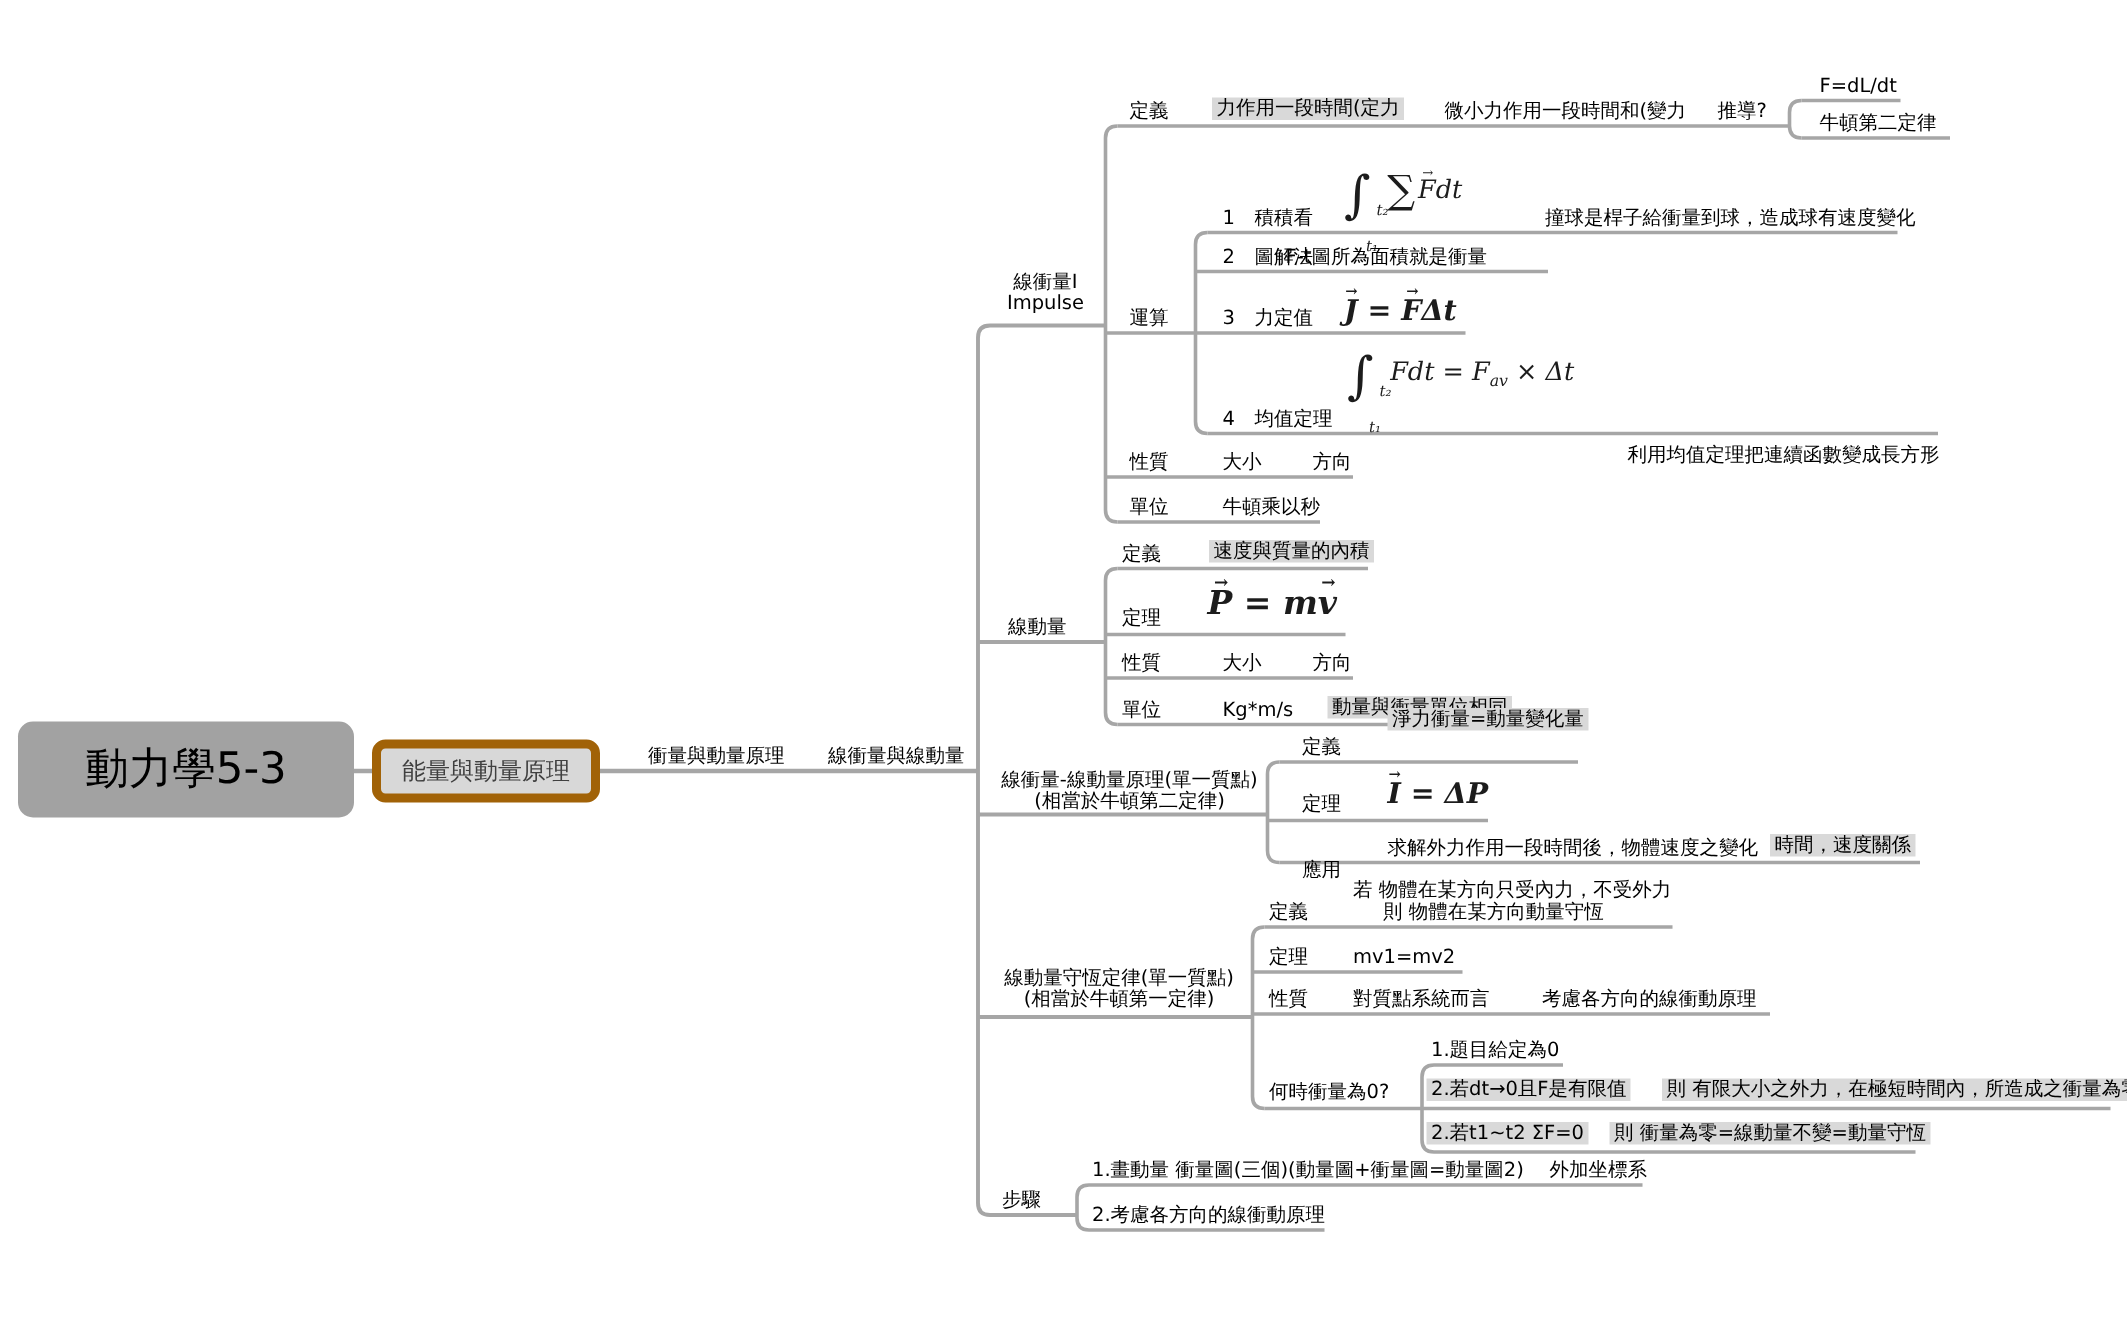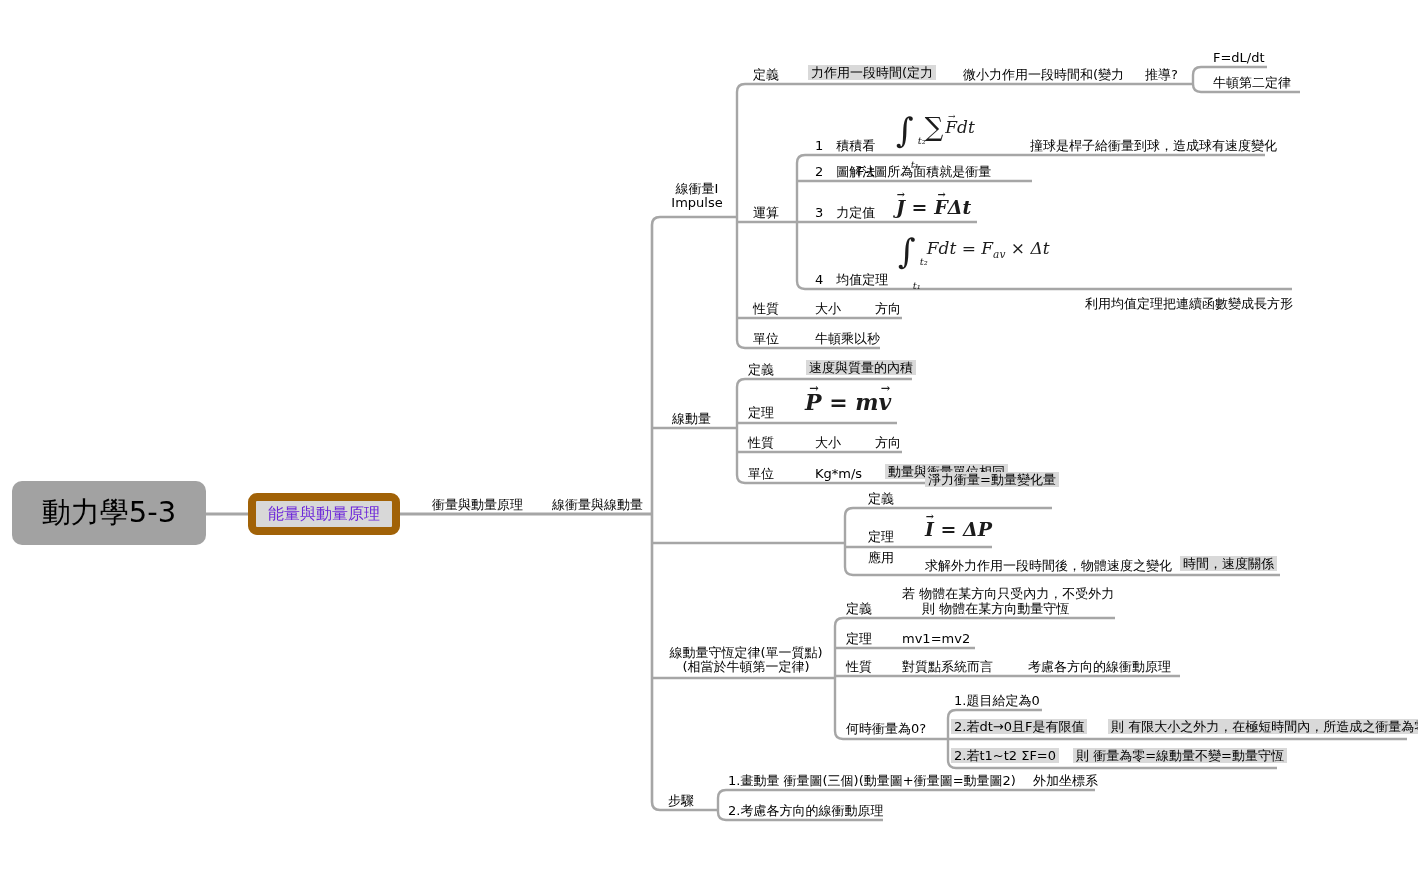--- a/index.html
+++ b/index.html
@@ -8,26 +8,26 @@
     font-family:"DejaVu Sans","Liberation Sans",sans-serif;color:#111;
   }
   #links{position:absolute;left:0;top:0;}
   .lbl{position:absolute;font-size:13px;line-height:15px;white-space:nowrap;color:#000000;}
   .hl{background:#d9d9d9;padding:0 3px;}
   .center{text-align:center;}
   .two-line div{line-height:14px;}
   .gap{margin-left:13px;}
   .node{position:absolute;display:flex;align-items:center;justify-content:center;box-sizing:border-box;}
   .root-node{
-    left:12px;top:481px;width:194px;height:64px;background:#a2a2a2;border-radius:10px;
+    left:12px;top:481px;width:224px;height:64px;background:#a2a2a2;border-radius:10px;
     font-size:29px;color:#000;
   }
   .sub-node{
-    left:248px;top:493px;width:152px;height:42px;background:#d8d8d8;border:8px solid #a16207;
-    border-radius:9px;font-size:16px;color:#6d28d9;
+    left:248px;top:493px;width:152px;height:42px;background:#d8d8d8;border:6px solid #a16207;
+    border-radius:9px;font-size:16px;color:#404040;
   }
   
   .formula{position:absolute;font-family:"DejaVu Serif","Liberation Serif",serif;font-style:italic;color:#1c1c1c;white-space:nowrap;}
   .f-base17{font-size:17px;}
   .f-bold19{font-size:19px;font-weight:bold;}
   .f-bold21{font-size:22px;font-weight:bold;}
   .big-int{font-size:34px;font-style:italic;line-height:1;vertical-align:-9px;}
   .bnd{display:inline-flex;flex-direction:column;justify-content:space-between;height:34px;font-size:10px;line-height:1;vertical-align:-11px;margin-right:3px;}
   .bnd span:first-child{transform:translateX(4px);}
   .bnd span:last-child{transform:translateX(-3px);}
@@ -122,25 +122,29 @@
   <div class="lbl hl" style="left:762px;top:360px;margin-left:44px;">速度與質量的內積</div>
   <div class="lbl" style="left:748px;top:405px;">定理</div>
   <div class="formula f-bold21" style="left:805px;top:389px;"><span class="vec">P</span> = m<span class="vec">v</span></div>
   <div class="lbl" style="left:748px;top:435px;">性質</div>
   <div class="lbl" style="left:815px;top:435px;">大小</div>
   <div class="lbl" style="left:875px;top:435px;">方向</div>
   <div class="lbl" style="left:748px;top:466px;">單位</div>
   <div class="lbl" style="left:815px;top:466px;">Kg*m/s</div>
   <div class="lbl hl" style="left:885px;top:464px;">動量與衝量單位相同</div>
 
+  <div class="lbl center two-line" style="left:658px;top:514px;width:190px;">
+    <div>線衝量-線動量原理(單一質點)</div>
+    <div>(相當於牛頓第二定律)</div>
+  </div>
   <div class="lbl" style="left:868px;top:491px;">定義</div>
   <div class="lbl hl" style="left:925px;top:472px;">淨力衝量=動量變化量</div>
   <div class="lbl" style="left:868px;top:529px;">定理</div>
   <div class="formula f-bold19" style="left:925px;top:518px;"><span class="vec">I</span> = ΔP</div>
-  <div class="lbl" style="left:868px;top:550px;">應用</div>
+  <div class="lbl" style="left:868px;top:573px;">應用</div>
   <div class="lbl" style="left:925px;top:558px;">求解外力作用一段時間後，物體速度之變化</div>
   <div class="lbl hl" style="left:1180px;top:556px;">時間，速度關係</div>
 
   <div class="lbl center two-line" style="left:654px;top:646px;width:184px;">
     <div>線動量守恆定律(單一質點)</div>
     <div>(相當於牛頓第一定律)</div>
   </div>
   <div class="lbl" style="left:846px;top:601px;">定義</div>
   <div class="lbl" style="left:902px;top:586px;">若 物體在某方向只受內力，不受外力</div>
   <div class="lbl" style="left:922px;top:601px;">則 物體在某方向動量守恆</div>

